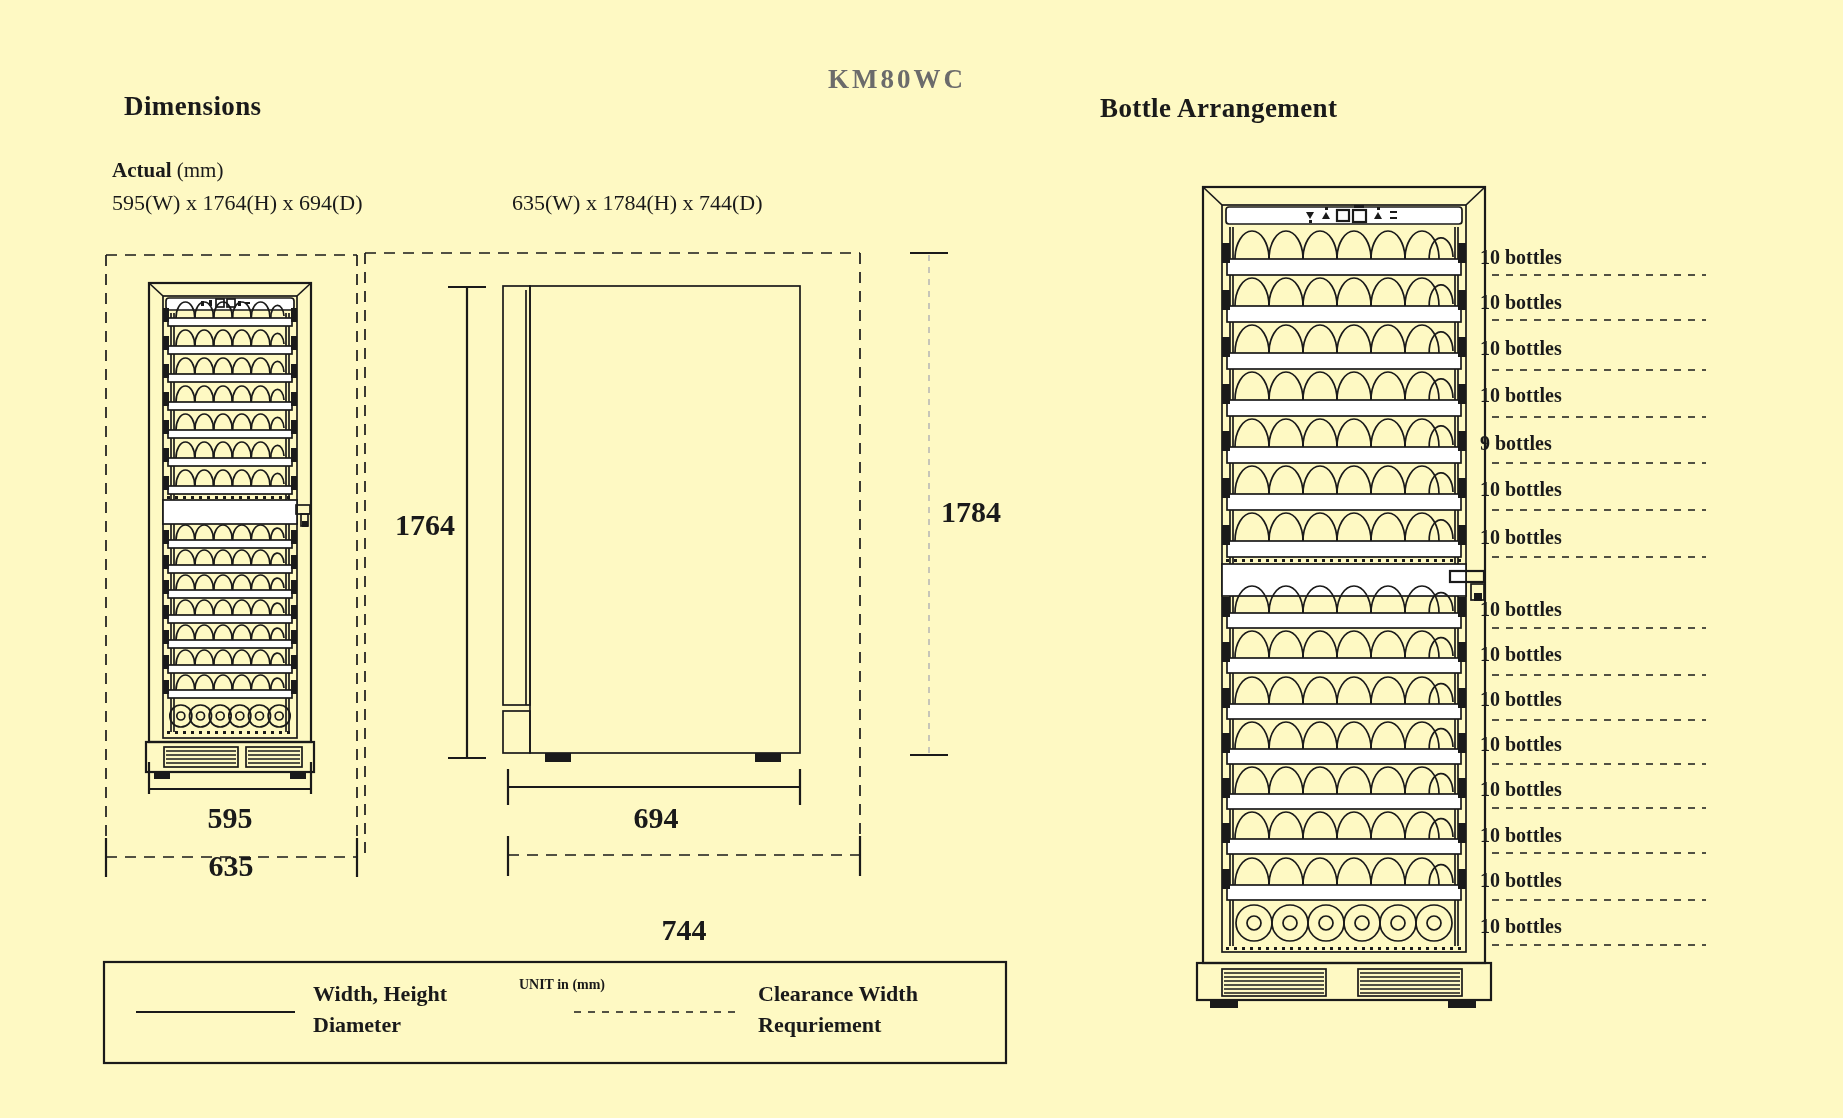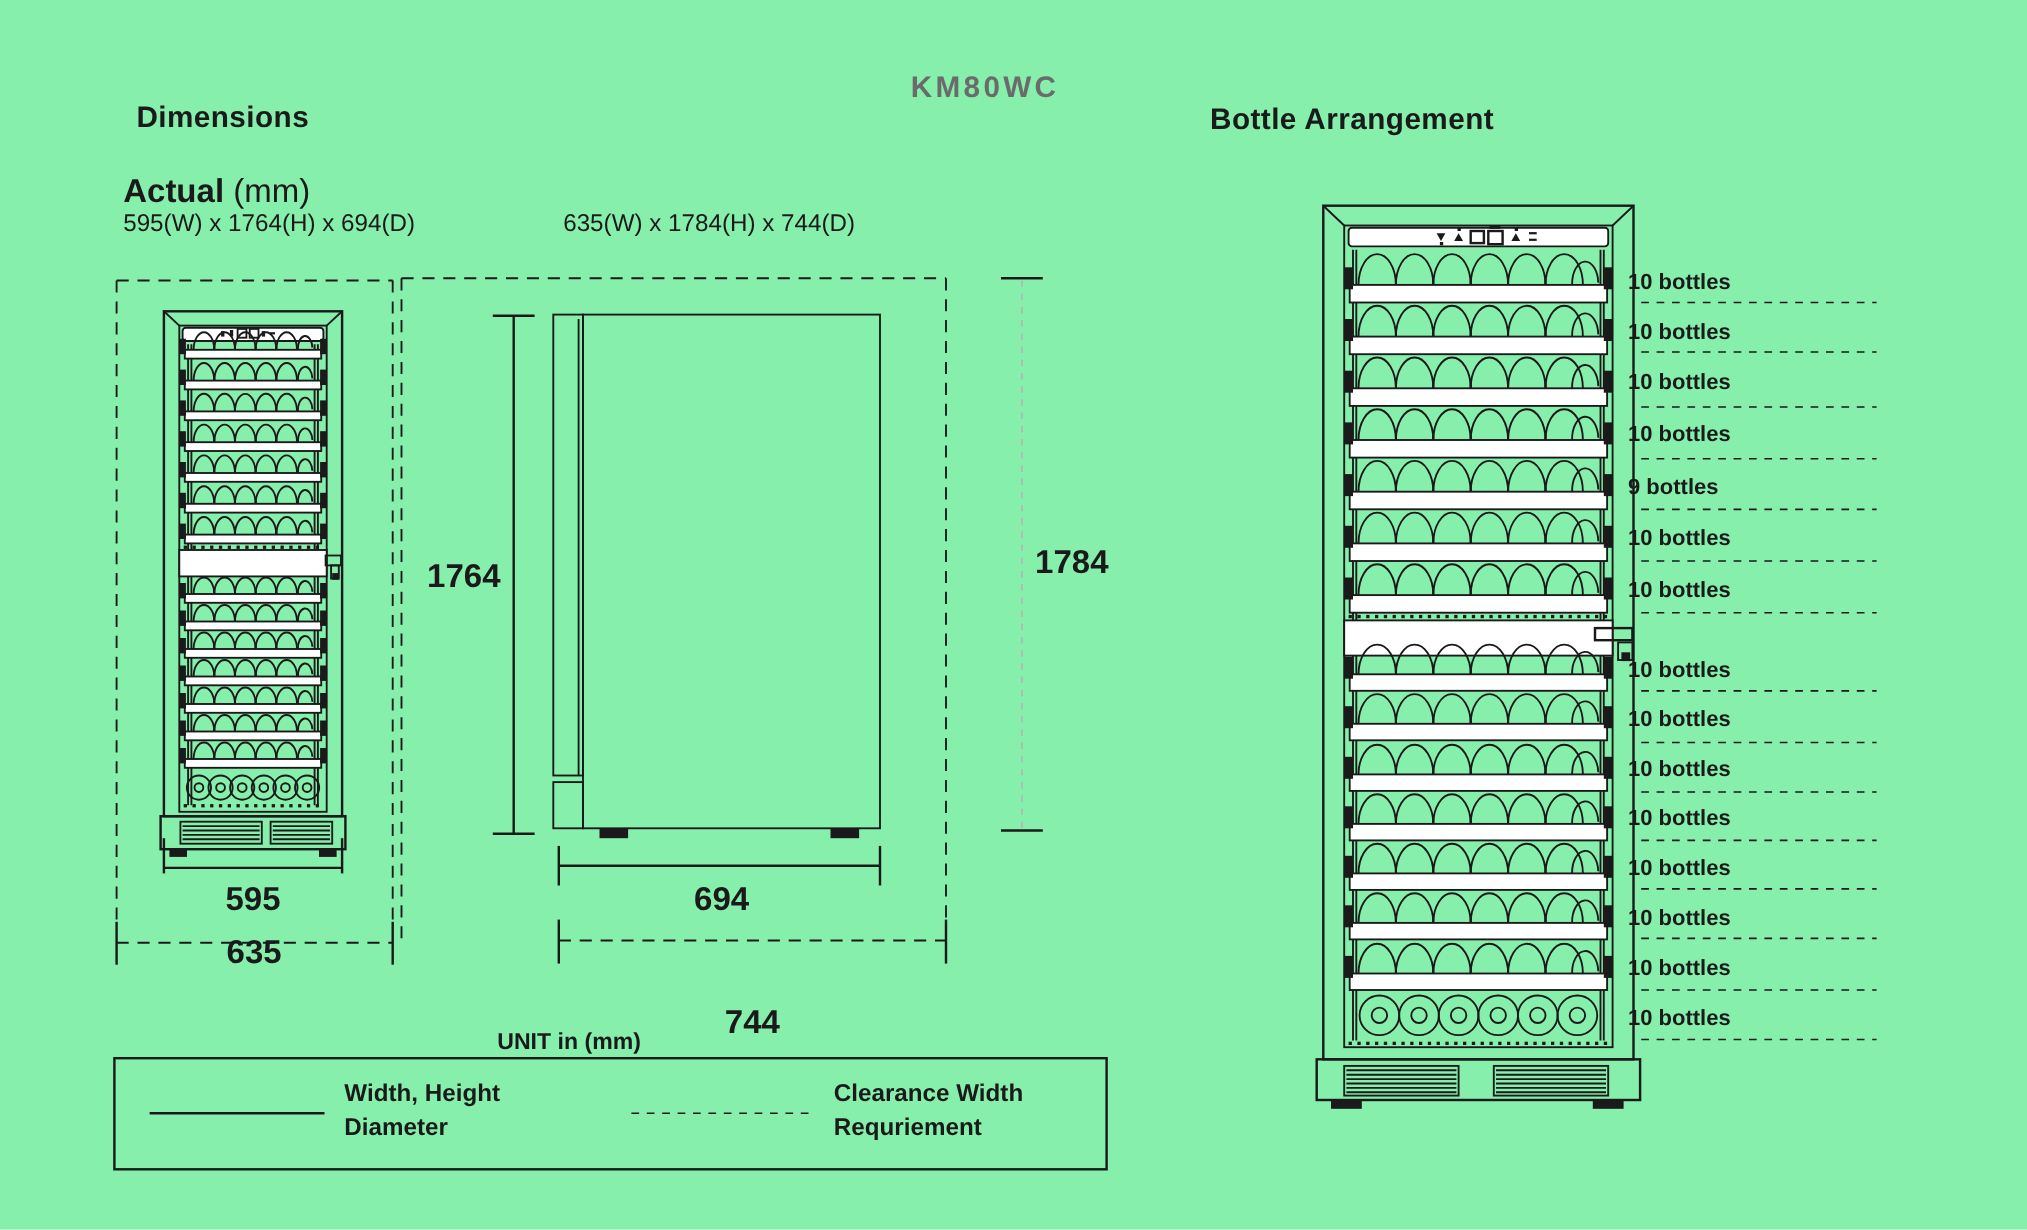--- a/index.html
+++ b/index.html
@@ -1,27 +1,27 @@
 <!DOCTYPE html>
 <html><head>
 <meta charset="utf-8">
 <style>
   html,body{margin:0;padding:0;background:#fff;}
-  .canvas{position:relative;width:1843px;height:1118px;background:#86efac;overflow:hidden;
-          font-family:Liberation Sans, sans-serif;color:#1a1a1a;}
+  .canvas{position:relative;width:1843px;height:1118px;background:#fef9c3;overflow:hidden;
+          font-family:Liberation Serif, serif;color:#1a1a1a;}
   .txt{position:absolute;white-space:nowrap;}
   .h1{font-weight:700;font-size:27px;letter-spacing:.4px;}
   .model{font-weight:700;font-size:27px;letter-spacing:3px;color:#6b6b6b;}
-  .sub{font-size:30px;}
+  .sub{font-size:21px;}
   .sub b{font-weight:700;}
   .val{font-size:22px;}
   .dim{font-weight:700;font-size:30px;}
   .ctr{transform:translateX(-50%);}
   .bottle{font-weight:700;font-size:20px;width:226px;text-align:left;}
-  .unit{font-weight:700;font-size:21px;width:220px;}
+  .unit{font-weight:700;font-size:14px;width:220px;text-align:center;margin-top:41px;}
   .lg{font-weight:700;font-size:22px;}
   svg{position:absolute;left:0;top:0;}
   .ln{stroke:#1a1a1a;stroke-width:1.7;fill:none;}
   .ln2{stroke:#1a1a1a;stroke-width:2.2;fill:none;}
   .dash{stroke:#1a1a1a;stroke-width:1.7;fill:none;stroke-dasharray:11 8;}
   .dashS{stroke:#1a1a1a;stroke-width:1.5;fill:none;stroke-dasharray:7 7;}
   .gray{stroke:#b5b5b5;stroke-width:1.5;fill:none;stroke-dasharray:6 6;}
   .blk{fill:#1a1a1a;stroke:none;}
   .wht{fill:#fff;stroke:#1a1a1a;stroke-width:1.7;}
 </style>

